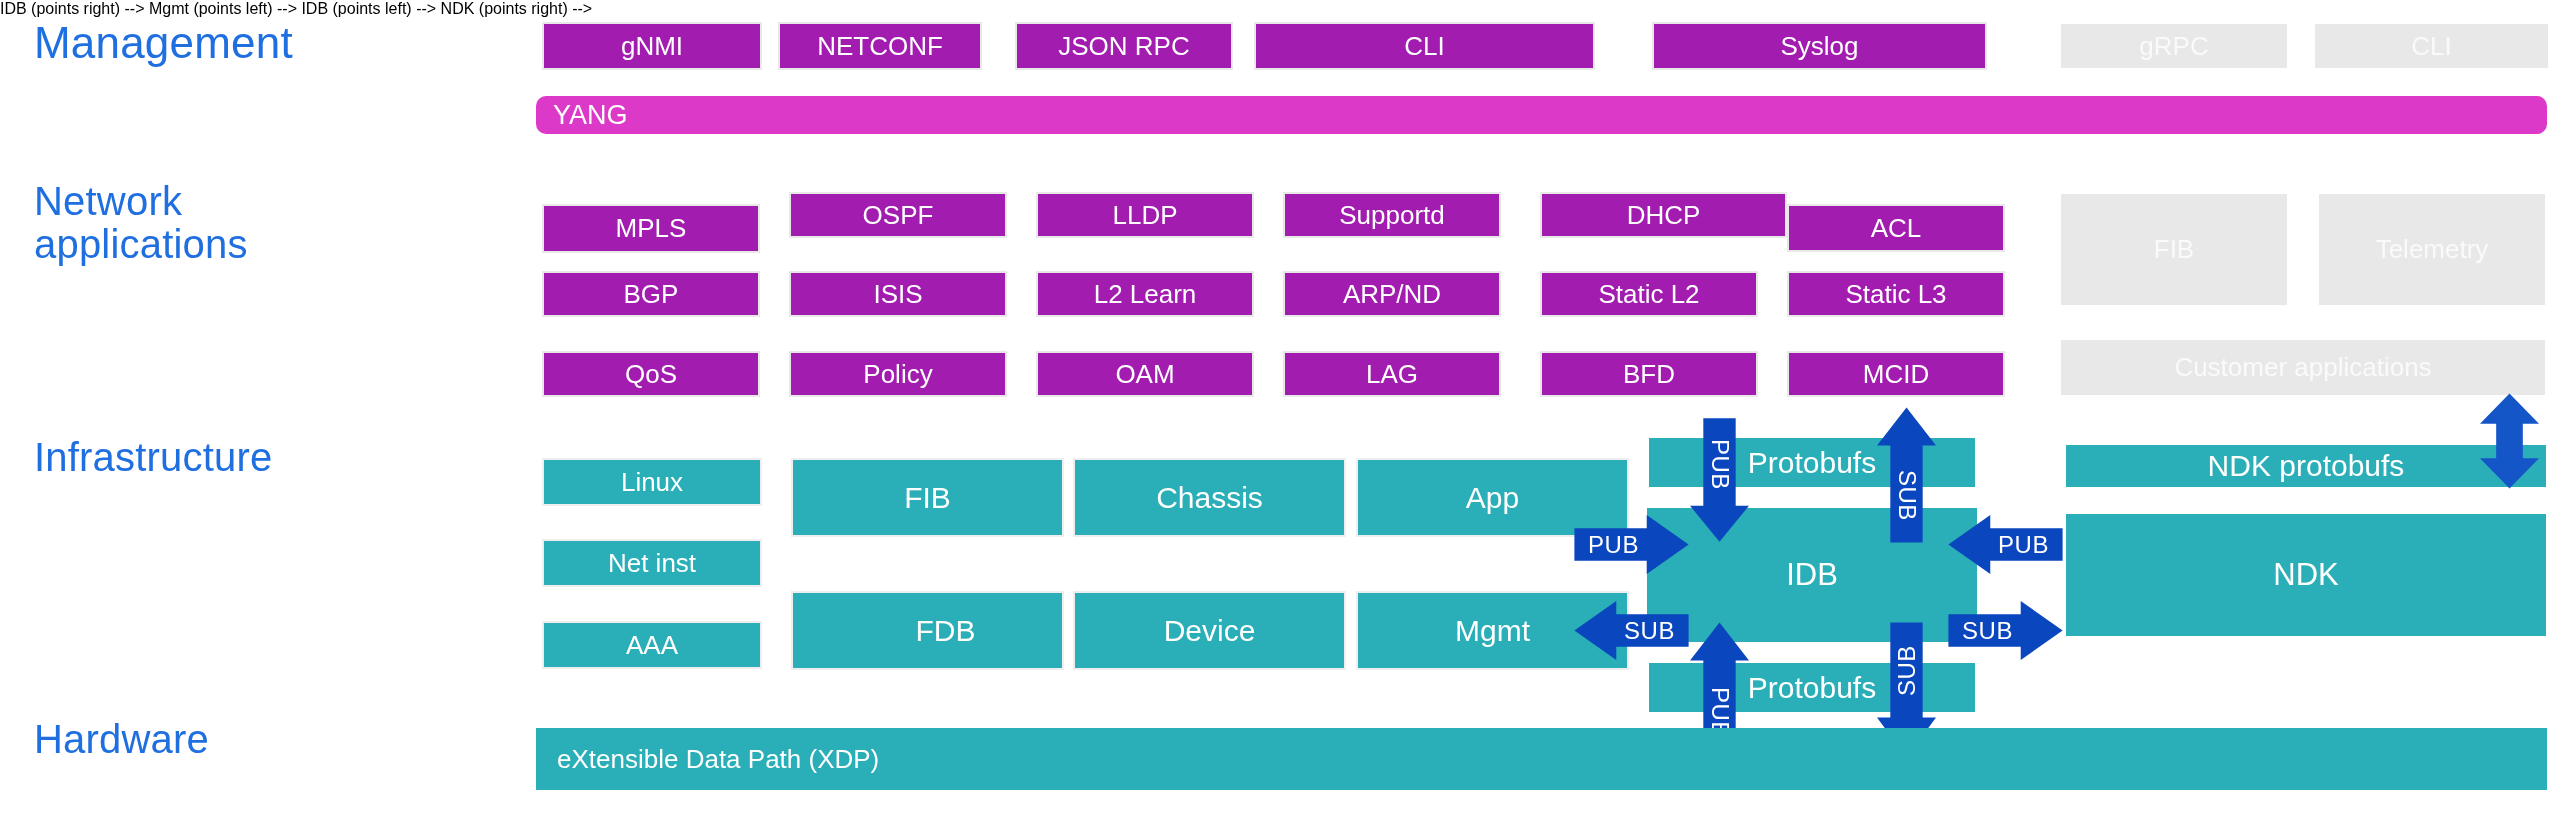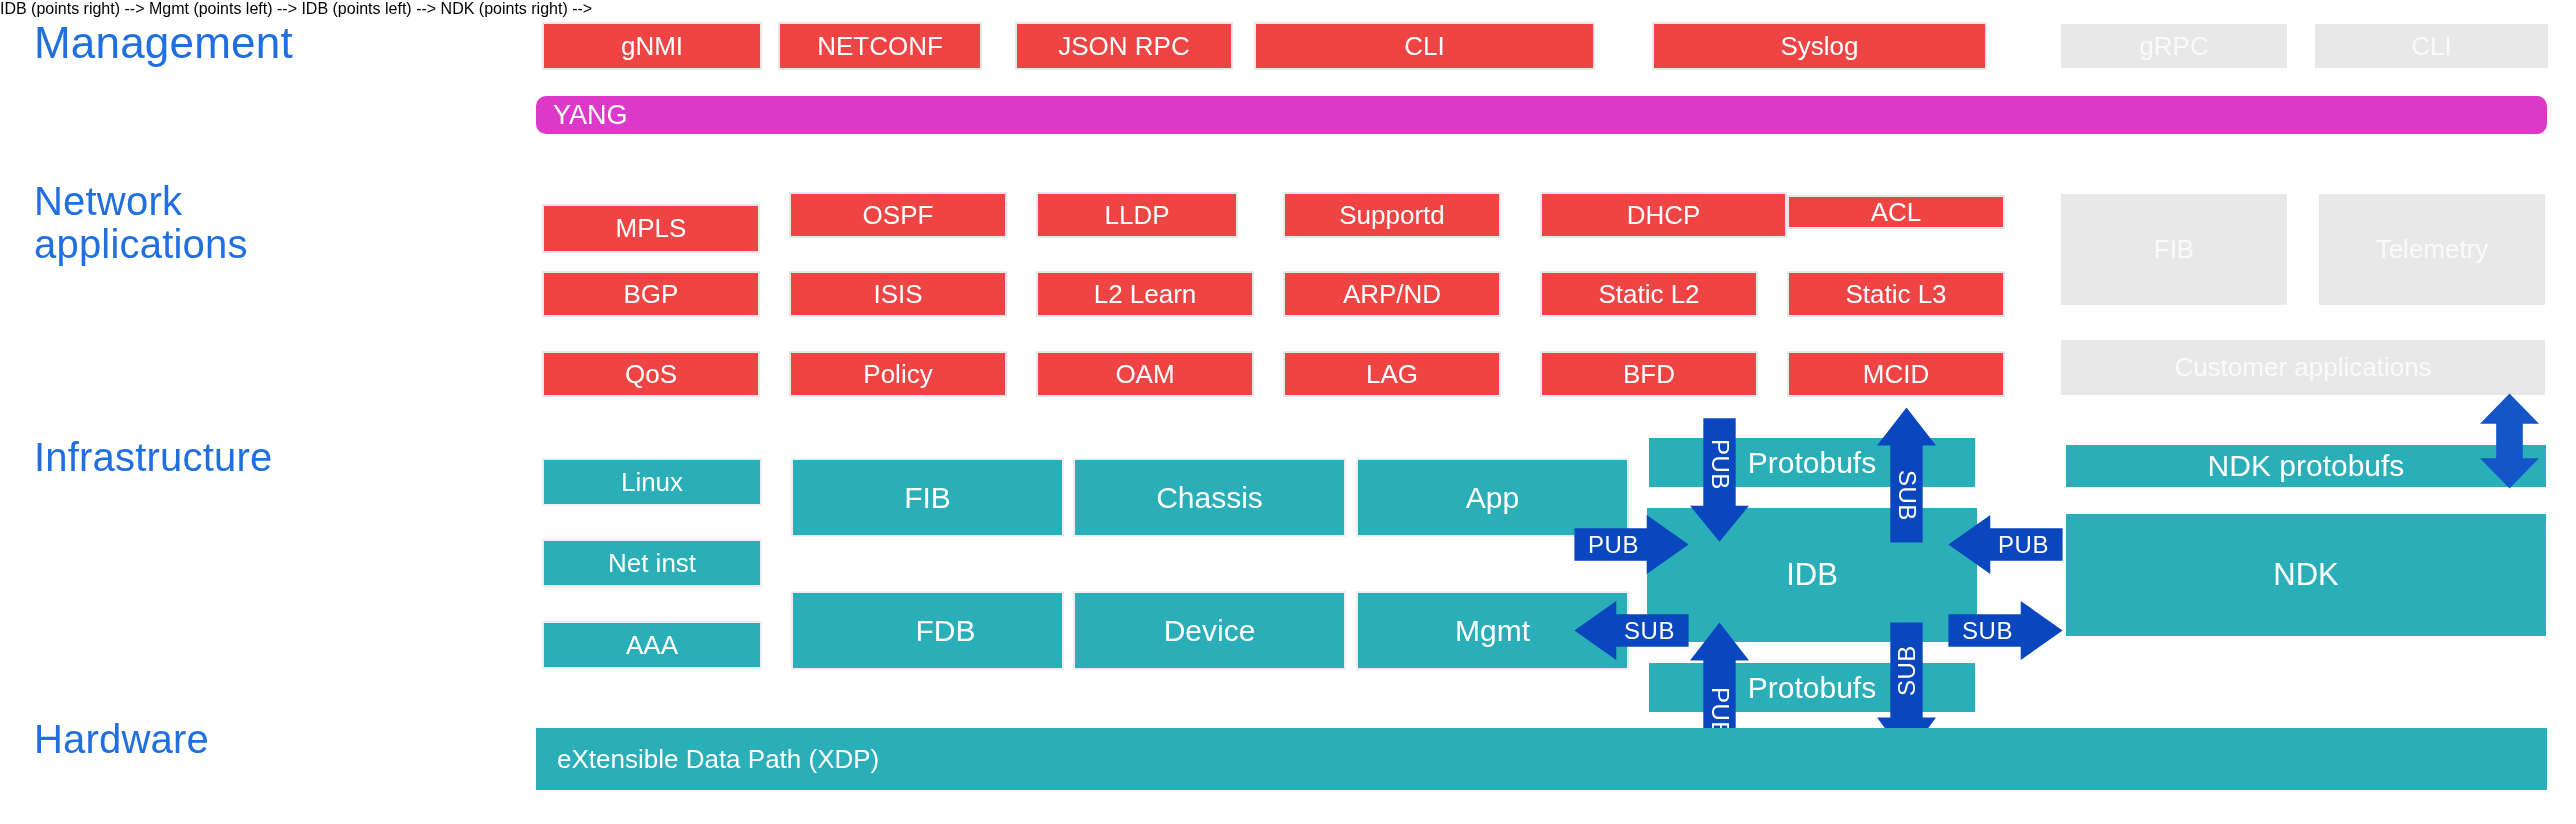--- a/index.html
+++ b/index.html
@@ -15,21 +15,21 @@
 
   .band-title{position:absolute;color:#1f6fe0;font-weight:400;letter-spacing:0.2px;line-height:1.08;}
   #title-management{left:34px;top:19px;font-size:44px;}
   #title-network{left:34px;top:19px;font-size:40px;}
   #title-infra{left:34px;top:21px;font-size:40px;}
   #title-hardware{left:34px;top:21px;font-size:40px;}
 
   
   .chip{position:absolute;box-sizing:border-box;display:flex;align-items:center;justify-content:center;
         color:#ffffff;font-size:26px;font-weight:400;text-align:center;}
-  .chip.blue{background:#ef4444;border:2.9px solid #e8e8e8;}
+  .chip.blue{background:#a21caf;border:2.9px solid #e8e8e8;}
   .chip.ghost{background:#e8e8e8;border:2.9px solid #ffffff;color:#fafafa;}
   .chip.teal{background:#2aaeb7;border:2.9px solid #eeeeee;}
   .chip.teal-plain{background:#2aaeb7;border:2.9px solid #ffffff;}
   .chip.magenta{background:#dd39c9;border:0;justify-content:flex-start;padding-left:17px;font-size:27px;}
   .chip.xdp{background:#2aaeb7;border:0;justify-content:flex-start;padding-left:21px;font-size:26px;}
 
   
   .arrow{position:absolute;}
   .arrow svg{display:block;overflow:visible;}
   .arrow-label{position:absolute;color:#ffffff;font-size:24px;letter-spacing:0.5px;
@@ -81,30 +81,30 @@
     </div>
   </div>
 
   
   <div class="chip blue" style="left:542px;top:204px;width:218px;height:49px;">
     <span>MPLS</span>
     </div>
   <div class="chip blue" style="left:789px;top:192px;width:218px;height:46px;">
     <span>OSPF</span>
     </div>
-  <div class="chip blue" style="left:1036px;top:192px;width:202px;height:46px;">
+  <div class="chip blue" style="left:1036px;top:192px;width:218px;height:46px;">
     <span>LLDP</span>
     </div>
   <div class="chip blue" style="left:1283px;top:192px;width:218px;height:46px;">
     <span>Supportd</span>
     </div>
   <div class="chip blue" style="left:1540px;top:192px;width:247px;height:46px;">
     <span>DHCP</span>
     </div>
-  <div class="chip blue" style="left:1787px;top:195px;width:218px;height:34px;">
+  <div class="chip blue" style="left:1787px;top:204px;width:218px;height:48px;">
     <span>ACL</span>
     </div>
 
   
   <div class="chip blue" style="left:542px;top:271px;width:218px;height:46px;">
     <span>BGP</span>
     </div>
   <div class="chip blue" style="left:789px;top:271px;width:218px;height:46px;">
     <span>ISIS</span>
     </div>

